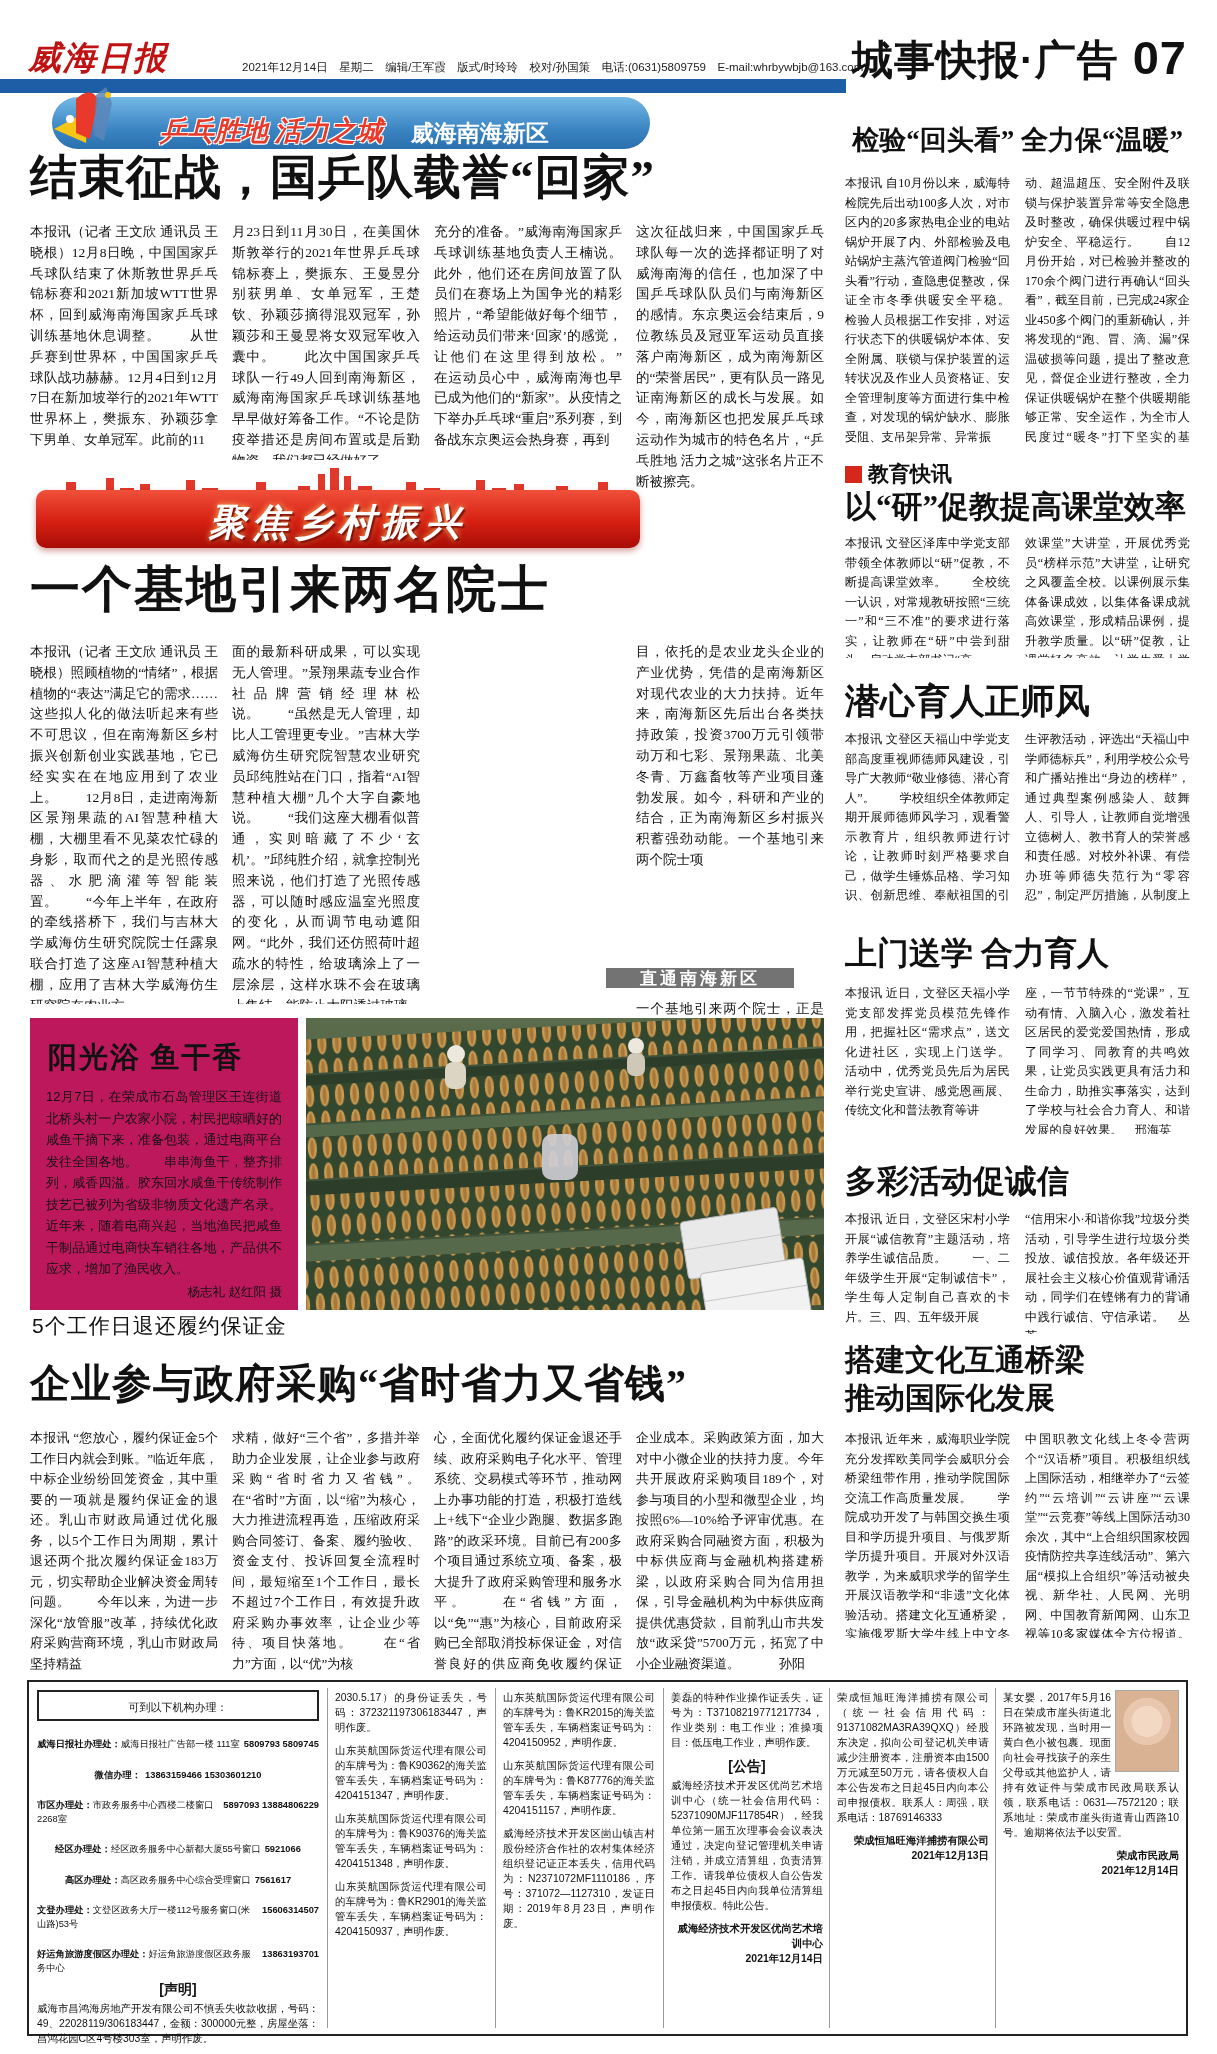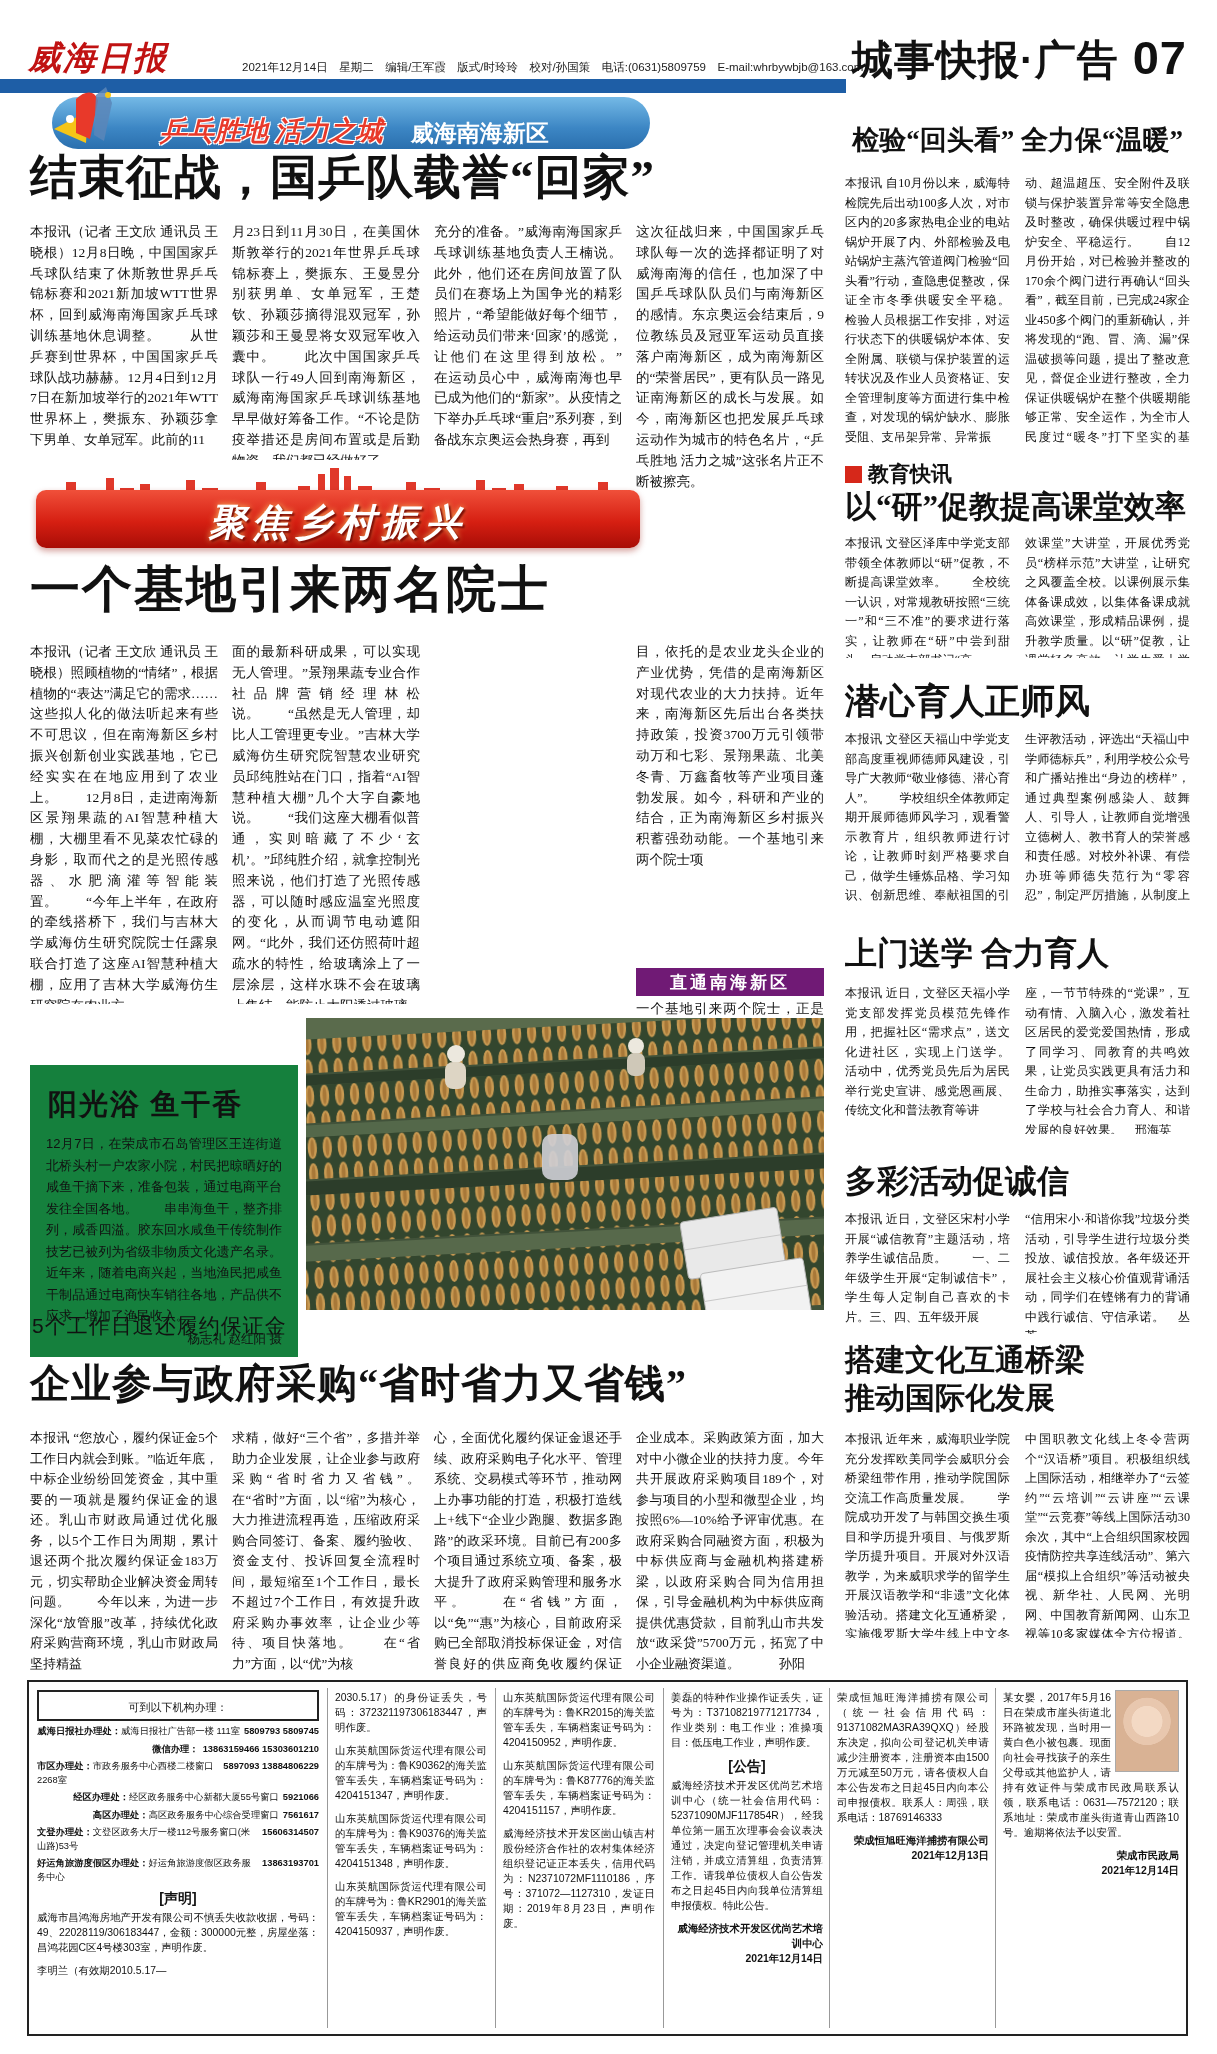--- a/index.html
+++ b/index.html
@@ -35,27 +35,27 @@
   .focus-bar{position:absolute;left:0;top:26px;width:604px;height:58px;border-radius:10px;
              background:linear-gradient(180deg,#f0503a 0%,#d61f12 55%,#a80d06 100%);
              box-shadow:0 3px 6px rgba(150,20,10,.4);}
   .focus-text{position:absolute;left:0;top:34px;width:604px;text-align:center;font-size:37px;
               font-weight:bold;font-style:italic;color:#fff;letter-spacing:6px;
               text-shadow:2px 2px 2px #7e0b04,0 0 6px #ffd36e;}
   .h2{position:absolute;left:30px;top:556px;width:720px;font-size:50px;font-weight:bold;
       letter-spacing:2px;white-space:nowrap;}
   .c-a2{top:642px;height:362px;width:188px;}
   .c-a2.short{height:322px;}
-  .tag-red{position:absolute;left:636px;top:968px;width:188px;height:28px;background:#701a75;
+  .tag-red{position:absolute;left:606px;top:968px;width:188px;height:20px;background:#737373;
            color:#fff;font-weight:bold;font-size:17px;font-family:"Liberation Sans",sans-serif;
            display:flex;align-items:center;justify-content:center;letter-spacing:3px;}
   .a2-tail{position:absolute;left:636px;top:1000px;width:188px;font-size:13.5px;line-height:18px;
            text-align:justify;}
   
-  .cap-box{position:absolute;left:30px;top:1018px;width:268px;height:292px;background:#15803d;margin-top:47px;}
+  .cap-box{position:absolute;left:30px;top:1018px;width:268px;height:292px;background:#be185d;}
   .cap-title{margin:20px 18px 8px 18px;font-size:29px;font-weight:bold;letter-spacing:2px;}
   .cap-body{margin:0 16px;font-size:13px;line-height:21.5px;text-align:justify;
             font-family:"Liberation Sans",sans-serif;}
   .cap-credit{margin:4px 16px 0 0;text-align:right;font-size:12.5px;font-family:"Liberation Sans",sans-serif;}
   .photo{position:absolute;left:306px;top:1018px;width:518px;height:292px;overflow:hidden;}
   
   .kicker{position:absolute;left:32px;top:1312px;font-size:21px;letter-spacing:1px;
           font-family:"Liberation Sans",sans-serif;}
   .h3{position:absolute;left:30px;top:1356px;width:740px;font-size:40px;font-weight:bold;
       letter-spacing:1px;white-space:nowrap;}
@@ -71,21 +71,21 @@
              font-family:"Liberation Sans",sans-serif;display:flex;align-items:center;}
   .red-sq{width:17px;height:17px;background:#d6281a;display:inline-block;margin-right:6px;}
   
   .cls-box{position:absolute;left:27px;top:1680px;width:1161px;height:356px;border:2px solid #222;
            box-sizing:border-box;font-family:"Liberation Sans",sans-serif;}
   .cls-divider{position:absolute;top:6px;bottom:6px;width:1px;background:#999;}
   .cls-colA{position:absolute;left:8px;top:8px;width:282px;}
   .cls-titlebox{border:2px solid #222;padding:6px 0 4px 0;text-align:center;}
   .cls-title{font-size:34px;font-weight:bold;letter-spacing:10px;font-family:"Liberation Serif",serif;}
   .cls-sub{font-size:11px;margin-top:2px;}
-  .ct-row{display:flex;justify-content:flex-end;font-size:9.3px;line-height:13.5px;margin-top:4px;}
+  .ct-row{display:flex;justify-content:center;font-size:9.3px;line-height:13.5px;margin-top:17px;}
   .ct-l{text-align:left;} .ct-l b{font-weight:bold;}
   .ct-p{white-space:nowrap;font-weight:bold;margin-left:4px;}
   .cls-tag{text-align:center;font-size:14px;font-weight:bold;margin:6px 0 2px 0;}
   .ad{font-size:10.4px;line-height:15px;text-align:justify;margin-bottom:8px;}
   .ad-sign{text-align:right;font-size:10.4px;line-height:15px;font-weight:bold;}
   .cls-col{position:absolute;top:8px;}
   .babyimg{float:right;width:62px;height:80px;margin:0 0 4px 4px;border:1px solid #aaa;
            background:radial-gradient(circle at 50% 38%,#f3d9c4 0 26%,#e8c7ae 27% 40%,#d9b294 41% 100%);}
 </style>
 </head>

